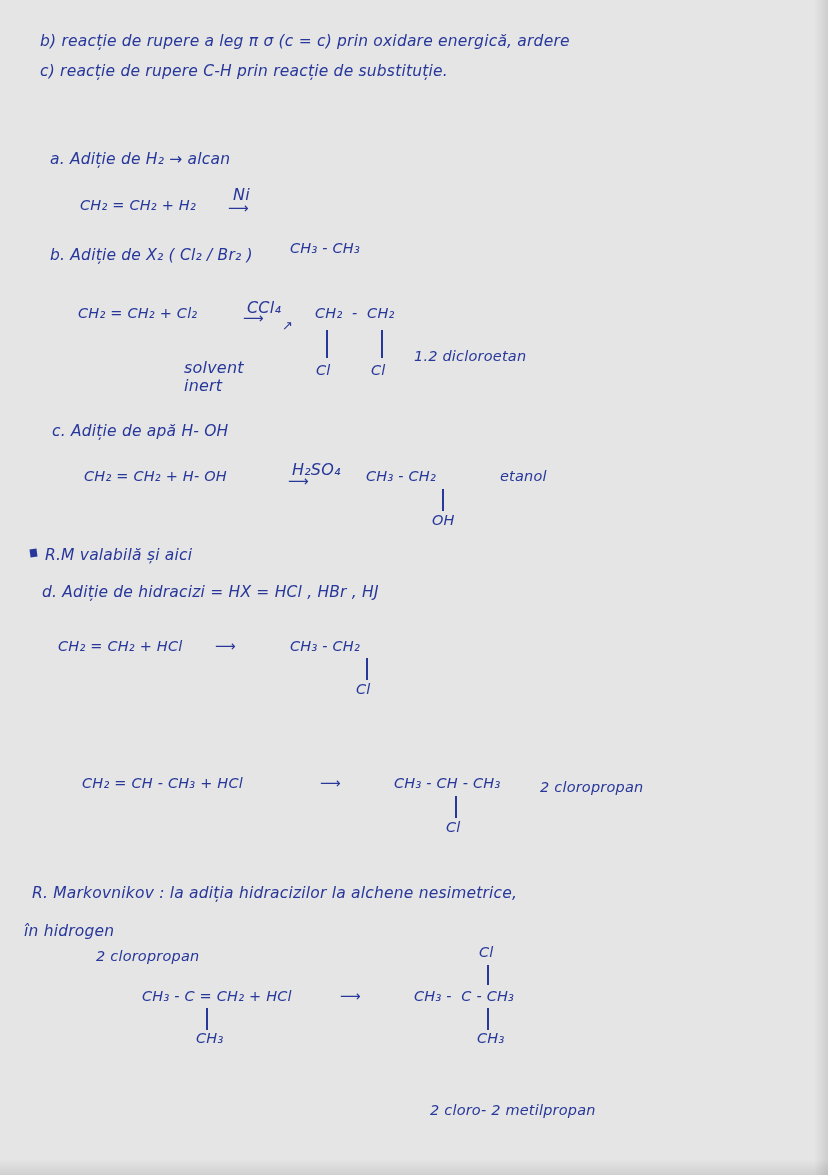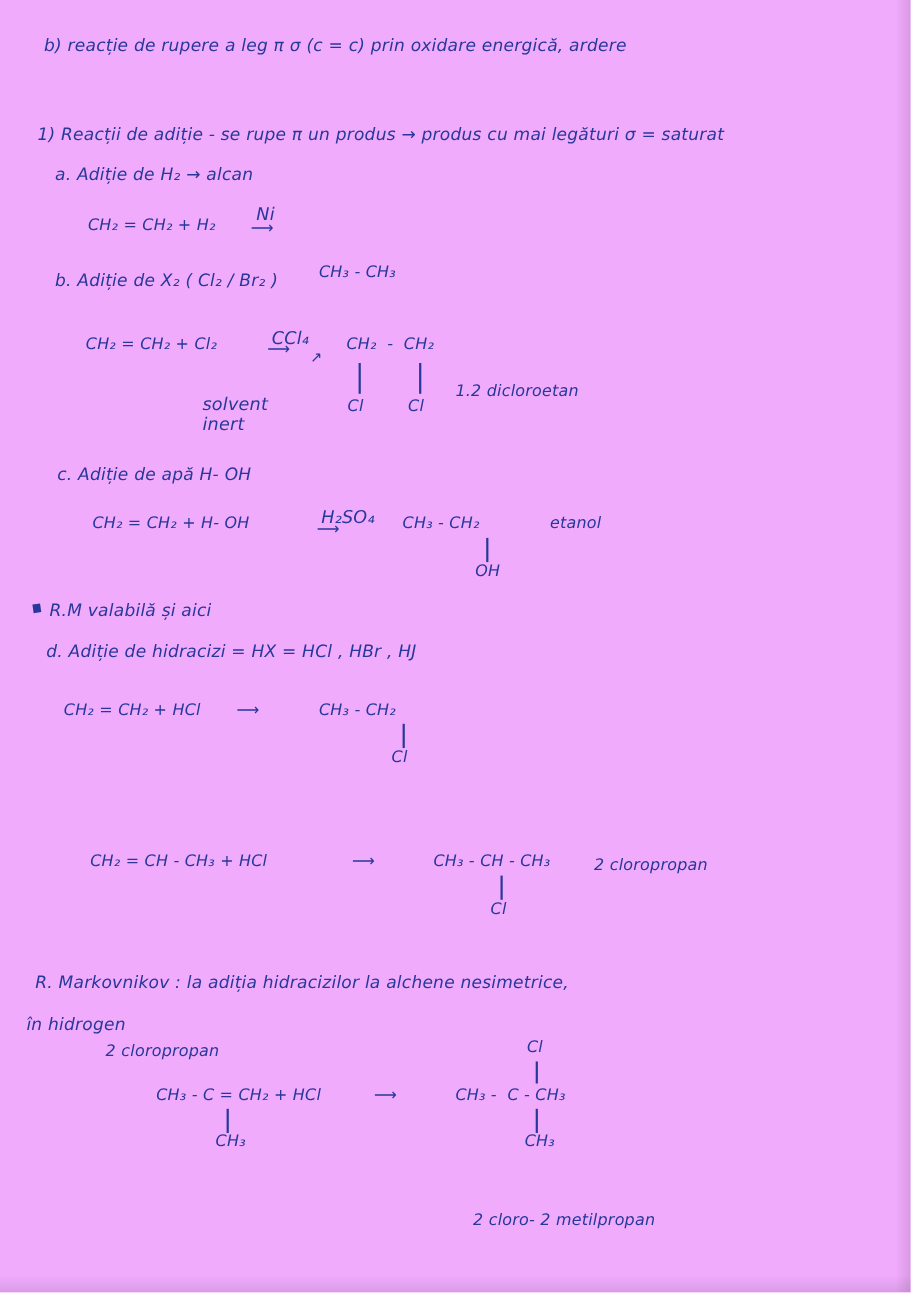--- a/index.html
+++ b/index.html
@@ -9,21 +9,21 @@
   }
   body {
     width: 828px;
     height: 1175px;
     font-family: "DejaVu Sans", sans-serif;
   }
   .page {
     position: relative;
     width: 828px;
     height: 1175px;
-    background: #f0abfc;
+    background: #e5e5e5;
     overflow: hidden;
   }
   
   .page-edge-right {
     position: absolute;
     top: 0; right: 0;
     width: 14px; height: 1175px;
     background: linear-gradient(to right, rgba(0,0,0,0.0), rgba(0,0,0,0.10));
   }
   .page-edge-bottom {
@@ -55,22 +55,22 @@
     transform: rotate(-8deg);
   }
 </style>
 </head>
 <body>
 
 <div class="page">
 
   <div class="ink t" style="left:40px; top:32px;">b) reacție de rupere a leg π σ (c = c) prin oxidare energică, ardere</div>
 
+  <div class="ink t" style="left:40px; top:62px;">c) reacție de rupere C-H prin reacție de substituție.</div>
 
-  <div class="ink t" style="left:34px; top:113px;">1) Reacții de adiție - se rupe π un produs → produs cu mai legături σ = saturat</div>
 
   <div class="ink t" style="left:50px; top:150px;">a. Adiție de H₂ → alcan</div>
 
   <div class="ink eq" style="left:80px; top:197px;">CH₂ = CH₂ + H₂</div>
   <div class="ink small" style="left:233px; top:185px;">Ni</div>
   <div class="ink eq" style="left:228px; top:200px;">⟶</div>
   <div class="ink eq" style="left:290px; top:197px;margin-top:43px;">CH₃ - CH₃</div>
 
   <div class="ink t" style="left:50px; top:246px;">b. Adiție de X₂ ( Cl₂ / Br₂ )</div>
 

